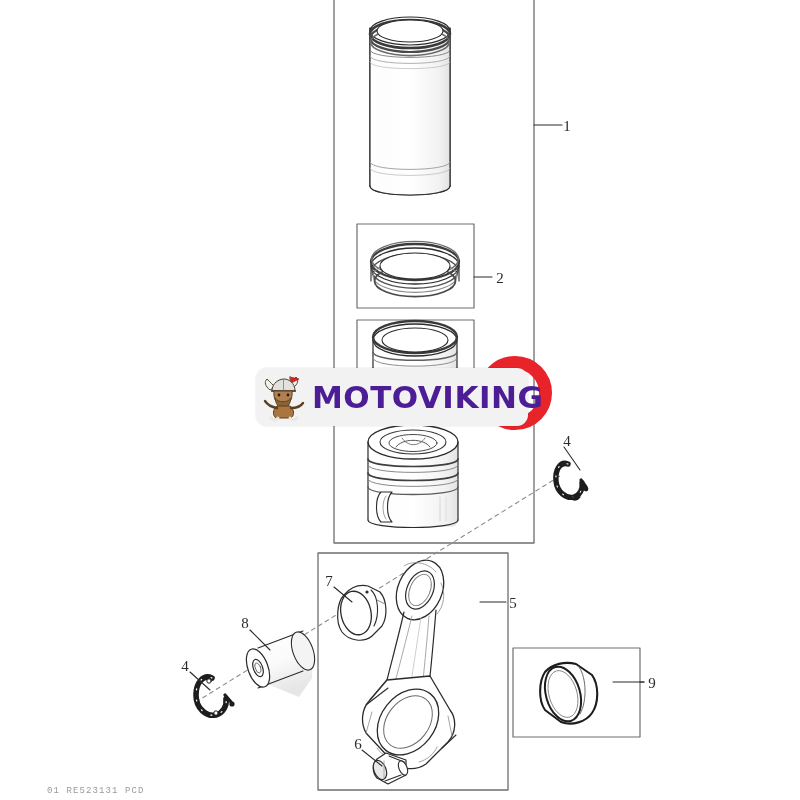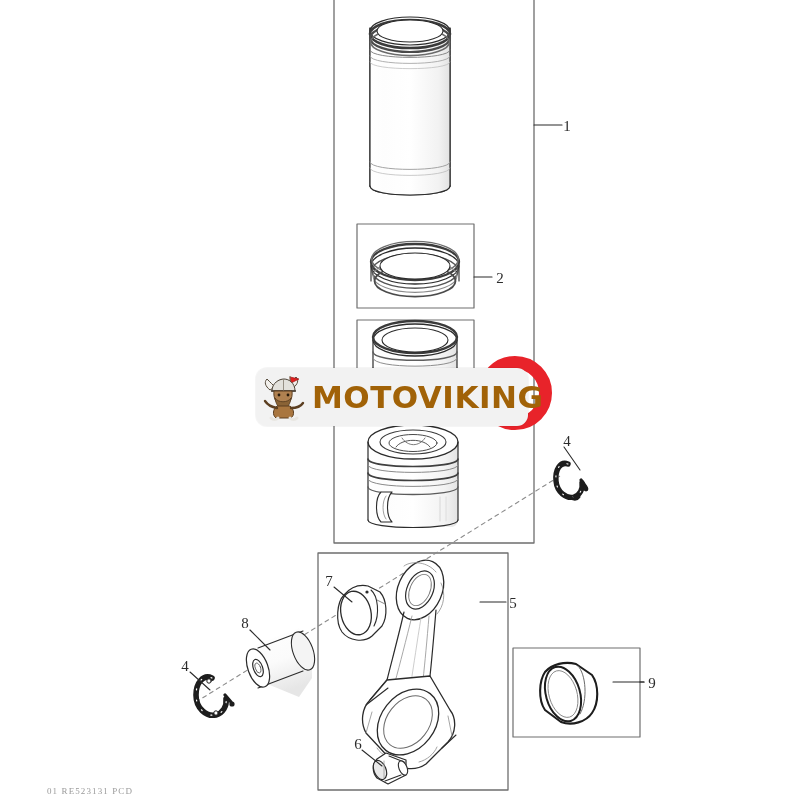--- a/index.html
+++ b/index.html
@@ -44,31 +44,31 @@
     box-shadow:0 0 0 1px rgba(0,0,0,.04);
     display:flex;align-items:center;
     box-sizing:border-box;
     padding-left:4px;
   }
   #wm-text{
     font-family:"DejaVu Sans",sans-serif;
     font-weight:bold;
     font-size:31px;
     letter-spacing:0.5px;
-    color:#a16207;
+    color:#4c1d95;
     margin-left:4px;
     white-space:nowrap;
   }
   #wm-mascot{width:48px;height:48px;flex:0 0 auto;}
 
   
   #footer-code{
     position:absolute;
     left:47px;top:786px;
-    font-family:Liberation Serif, serif;
+    font-family:Liberation Mono, monospace;
     font-size:9px;
     letter-spacing:1.1px;
     color:#9a9a9a;
     white-space:nowrap;
   }
 </style>
 </head>
 <body>
 
 <div id="stage">

